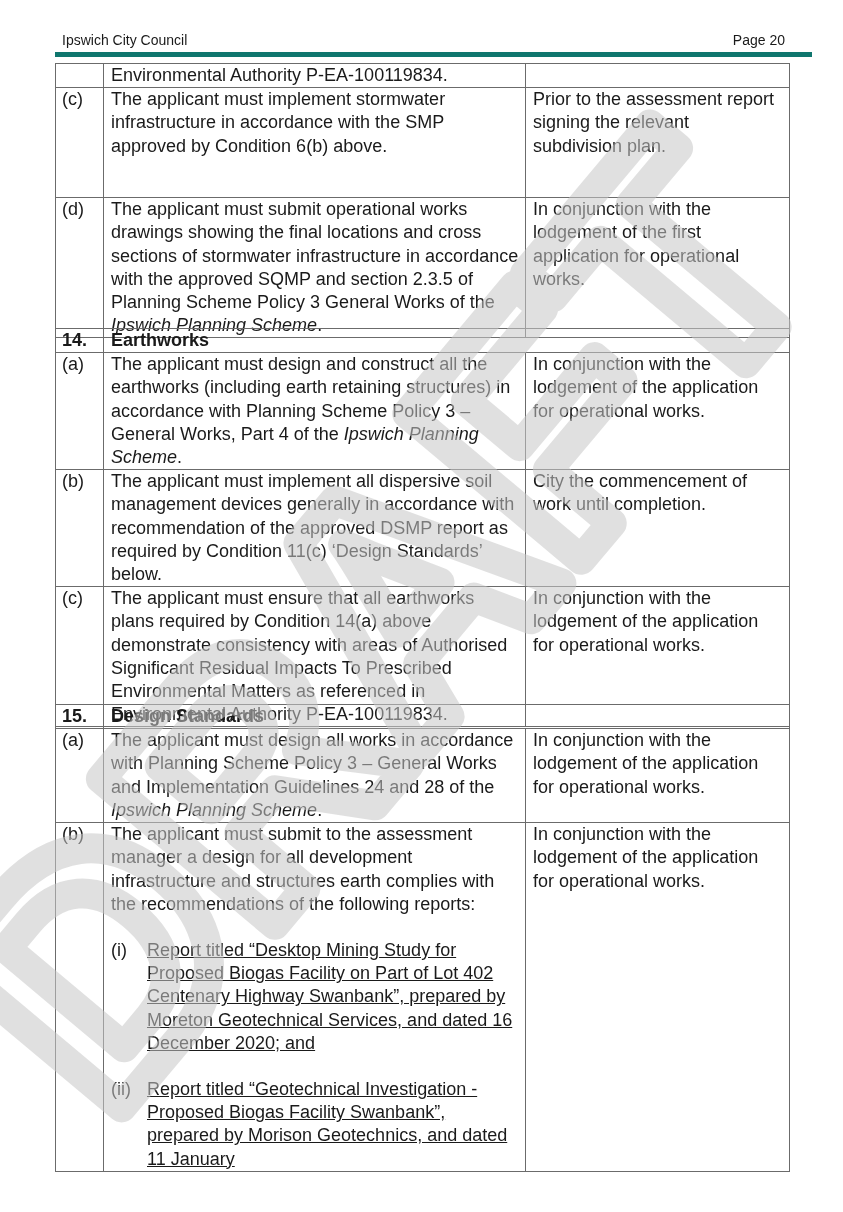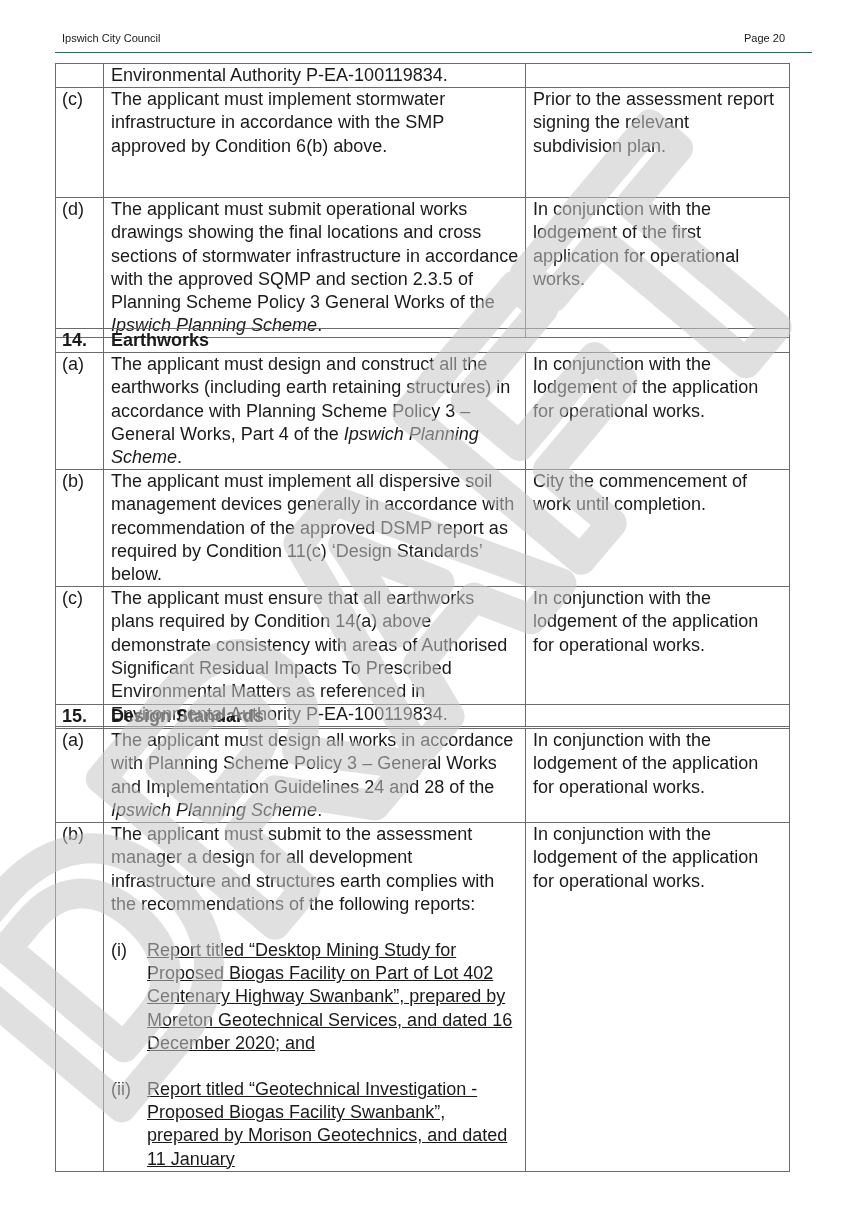--- a/index.html
+++ b/index.html
@@ -1,19 +1,19 @@
 <!DOCTYPE html>
 <html><head>
 <meta charset="utf-8">
 <style>
   html, body { margin: 0; padding: 0; background: #ffffff; }
   body { width: 843px; height: 1212px; position: relative; overflow: hidden;
          font-family: "Liberation Sans", "DejaVu Sans", sans-serif; color: #1a1a1a; }
   .page-header { position: absolute; left: 55px; top: 30px; width: 757px; height: 22px;
-                 border-bottom: 1px solid #0f766e; font-size: 11px; text-decoration: underline; }
+                 border-bottom: 5px solid #0f766e; font-size: 14px; text-decoration: underline; }
   .page-header .left { position: absolute; left: 7px; top: 2px; }
   .page-header .right { position: absolute; right: 27px; top: 2px; }
   table.cond { position: absolute; left: 55px; width: 734px; border-collapse: collapse;
                table-layout: fixed; font-size: 18px; line-height: 23.2px; }
   table.cond td { border: 1px solid #6b6b6b; vertical-align: top; padding: 0 6px 0 7px; }
   table.cond col.c1 { width: 48px; }
   table.cond col.c2 { width: 422px; }
   table.cond col.c3 { width: 264px; }
   td.num { padding-left: 6px !important; }
   td.head { font-weight: bold; height: 22px; }

